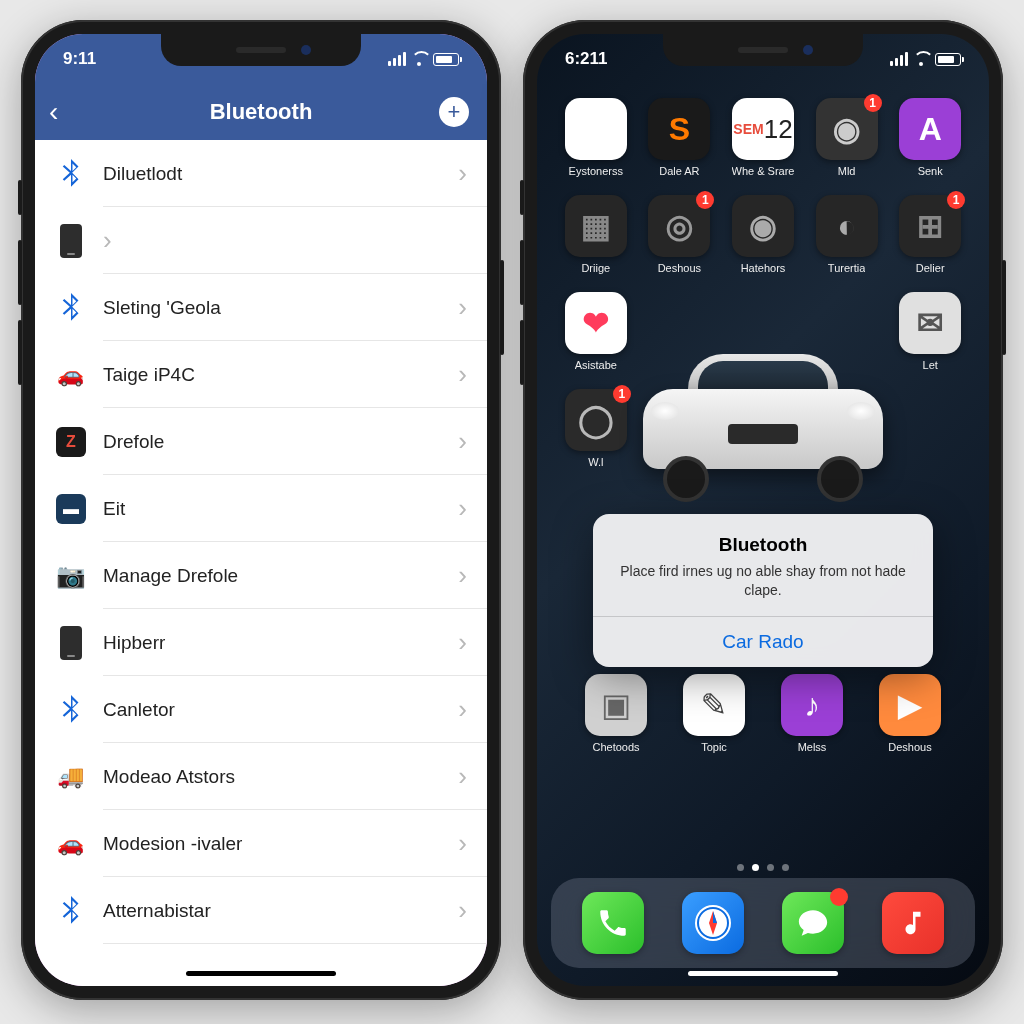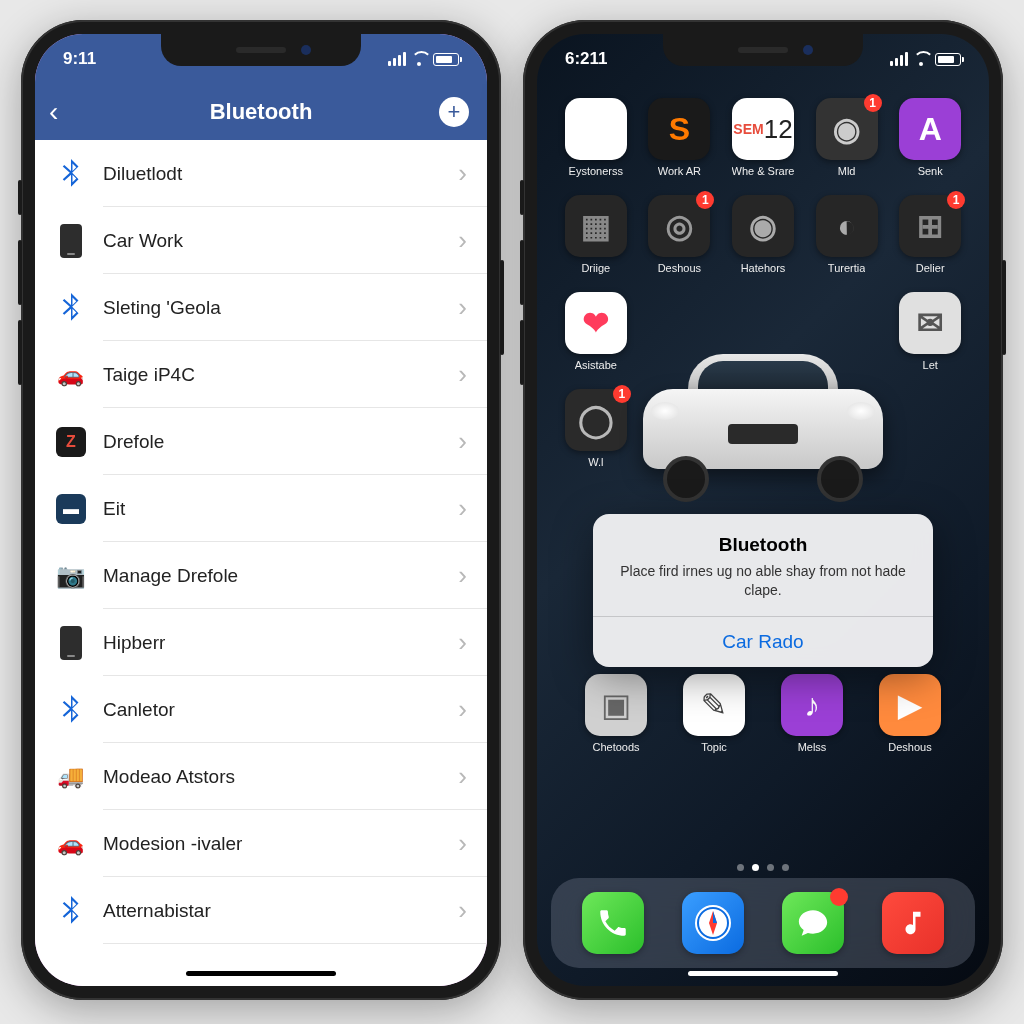--- a/index.html
+++ b/index.html
@@ -122,21 +122,20 @@
               <path d="M6 0 L11 5 L6.8 9.2 L11 13.5 L6 18.5 L6 10.5 L1.5 14.5 L0.5 13.5 L5.2 9.2 L0.5 5 L1.5 4 L6 8 Z M7 3 L7 8 L9.5 5.5 Z M7 10.5 L7 15.5 L9.5 13 Z" fill="#1565d8"></path>
             </svg>
           </span>
           <span class="rlabel">Diluetlodt</span>
           <span class="rchev">›</span>
         </div>
         <div class="row">
           <span class="ricon">
             <span class="phone-icon"></span>
           </span>
-          <span class="rlabel">Car Work</span>
           <span class="rchev">›</span>
         </div>
         <div class="row">
           <span class="ricon">
             <svg width="22" height="30" viewBox="0 0 12 20">
               <path d="M6 0 L11 5 L6.8 9.2 L11 13.5 L6 18.5 L6 10.5 L1.5 14.5 L0.5 13.5 L5.2 9.2 L0.5 5 L1.5 4 L6 8 Z M7 3 L7 8 L9.5 5.5 Z M7 10.5 L7 15.5 L9.5 13 Z" fill="#1565d8"></path>
             </svg>
           </span>
           <span class="rlabel">Sleting 'Geola</span>
           <span class="rchev">›</span>
@@ -233,21 +232,21 @@
           <div class="app">
             <div class="aicon" style="background:#fff;">
               <span style="color:#fff;font-weight:600;">✿</span>
             </div>
             <span class="albl">Eystonerss</span>
           </div>
           <div class="app">
             <div class="aicon" style="background:#1a1a1a;">
               <span style="color:#ff7a00;font-weight:600;">S</span>
             </div>
-            <span class="albl">Work AR</span>
+            <span class="albl">Dale AR</span>
           </div>
           <div class="app">
             <div class="aicon" style="background:#fff;">
               <div style="font-size:14px;color:#e74c3c;font-weight:600;line-height:1;">SEM</div>
               <div style="font-size:26px;color:#222;font-weight:400;line-height:1;text-align:right;">12</div>
             </div>
             <span class="albl">Whe &amp; Srare</span>
           </div>
           <div class="app">
             <div class="aicon" style="background:#333;">

